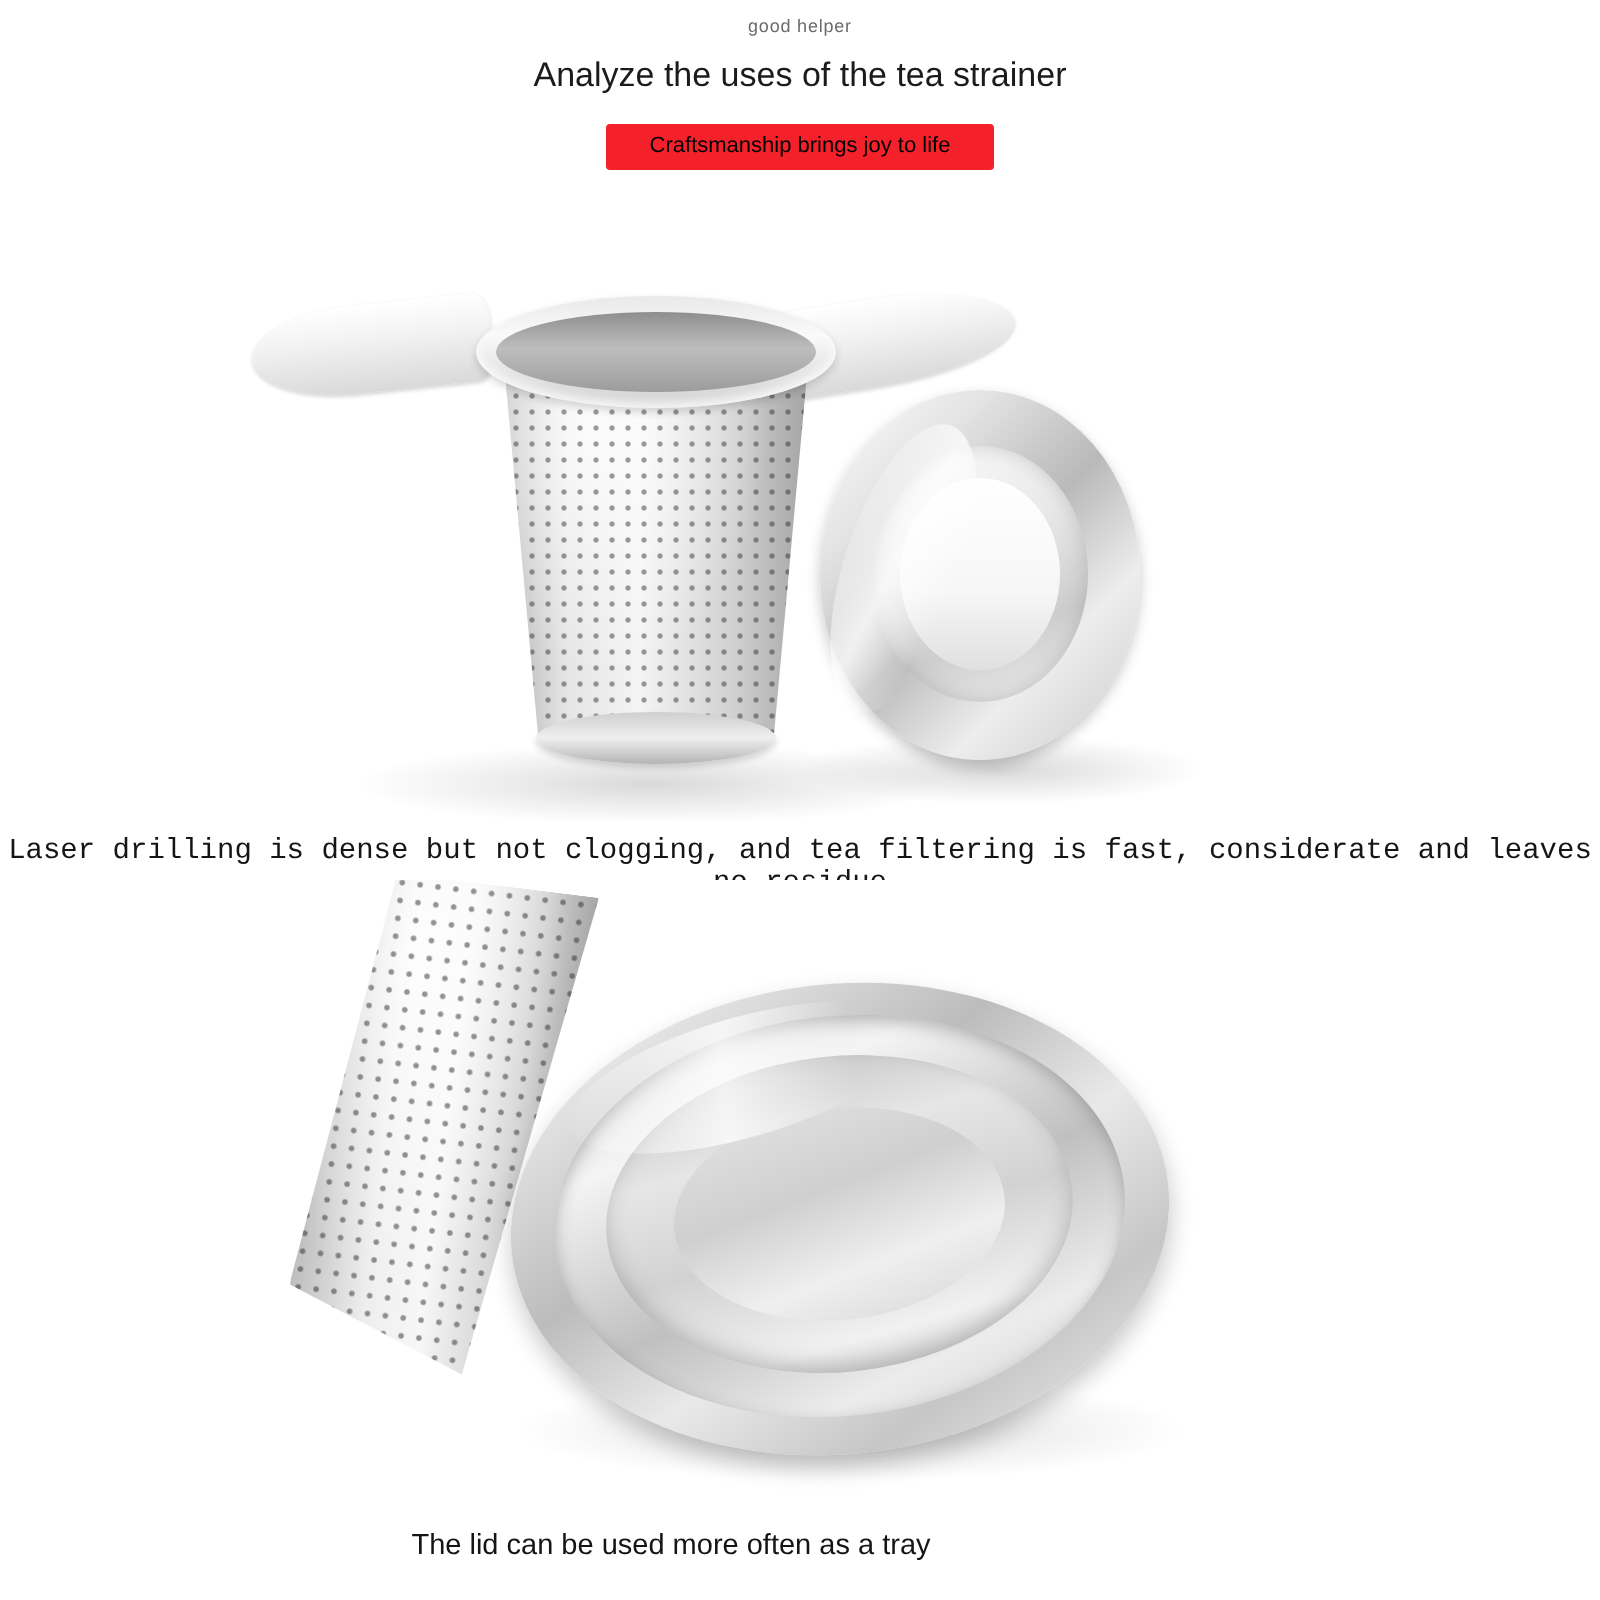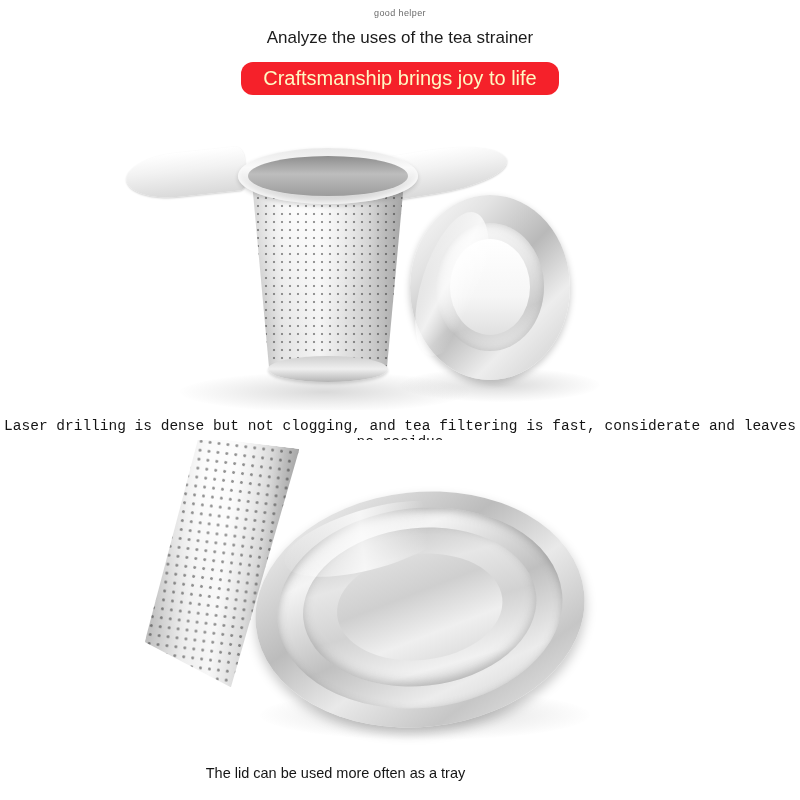--- a/index.html
+++ b/index.html
@@ -46,24 +46,24 @@
   .badge-wrap {
     position: absolute;
     top: 62px;
     left: 0;
     width: 800px;
     text-align: center;
   }
   .badge {
     display: inline-block;
     background: #f5212a;
-    color: #fef9c3;
-    font-size: 20px;
+    color: #000000;
+    font-size: 11px;
     padding: 5px 22px 6px 22px;
-    border-radius: 12px;
+    border-radius: 2px;
     line-height: 1.1;
   }
 
   
   .caption-mid {
     position: absolute;
     top: 418px;
     left: 0;
     width: 800px;
     text-align: center;

